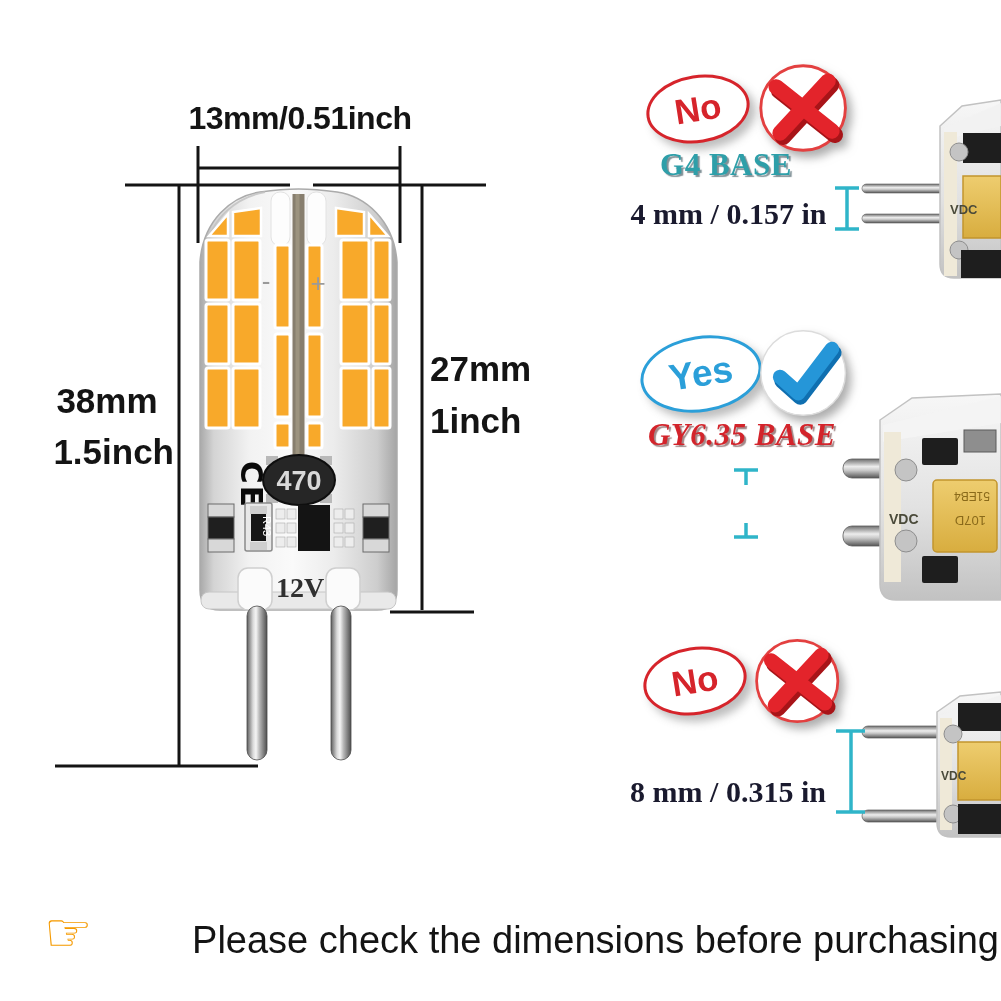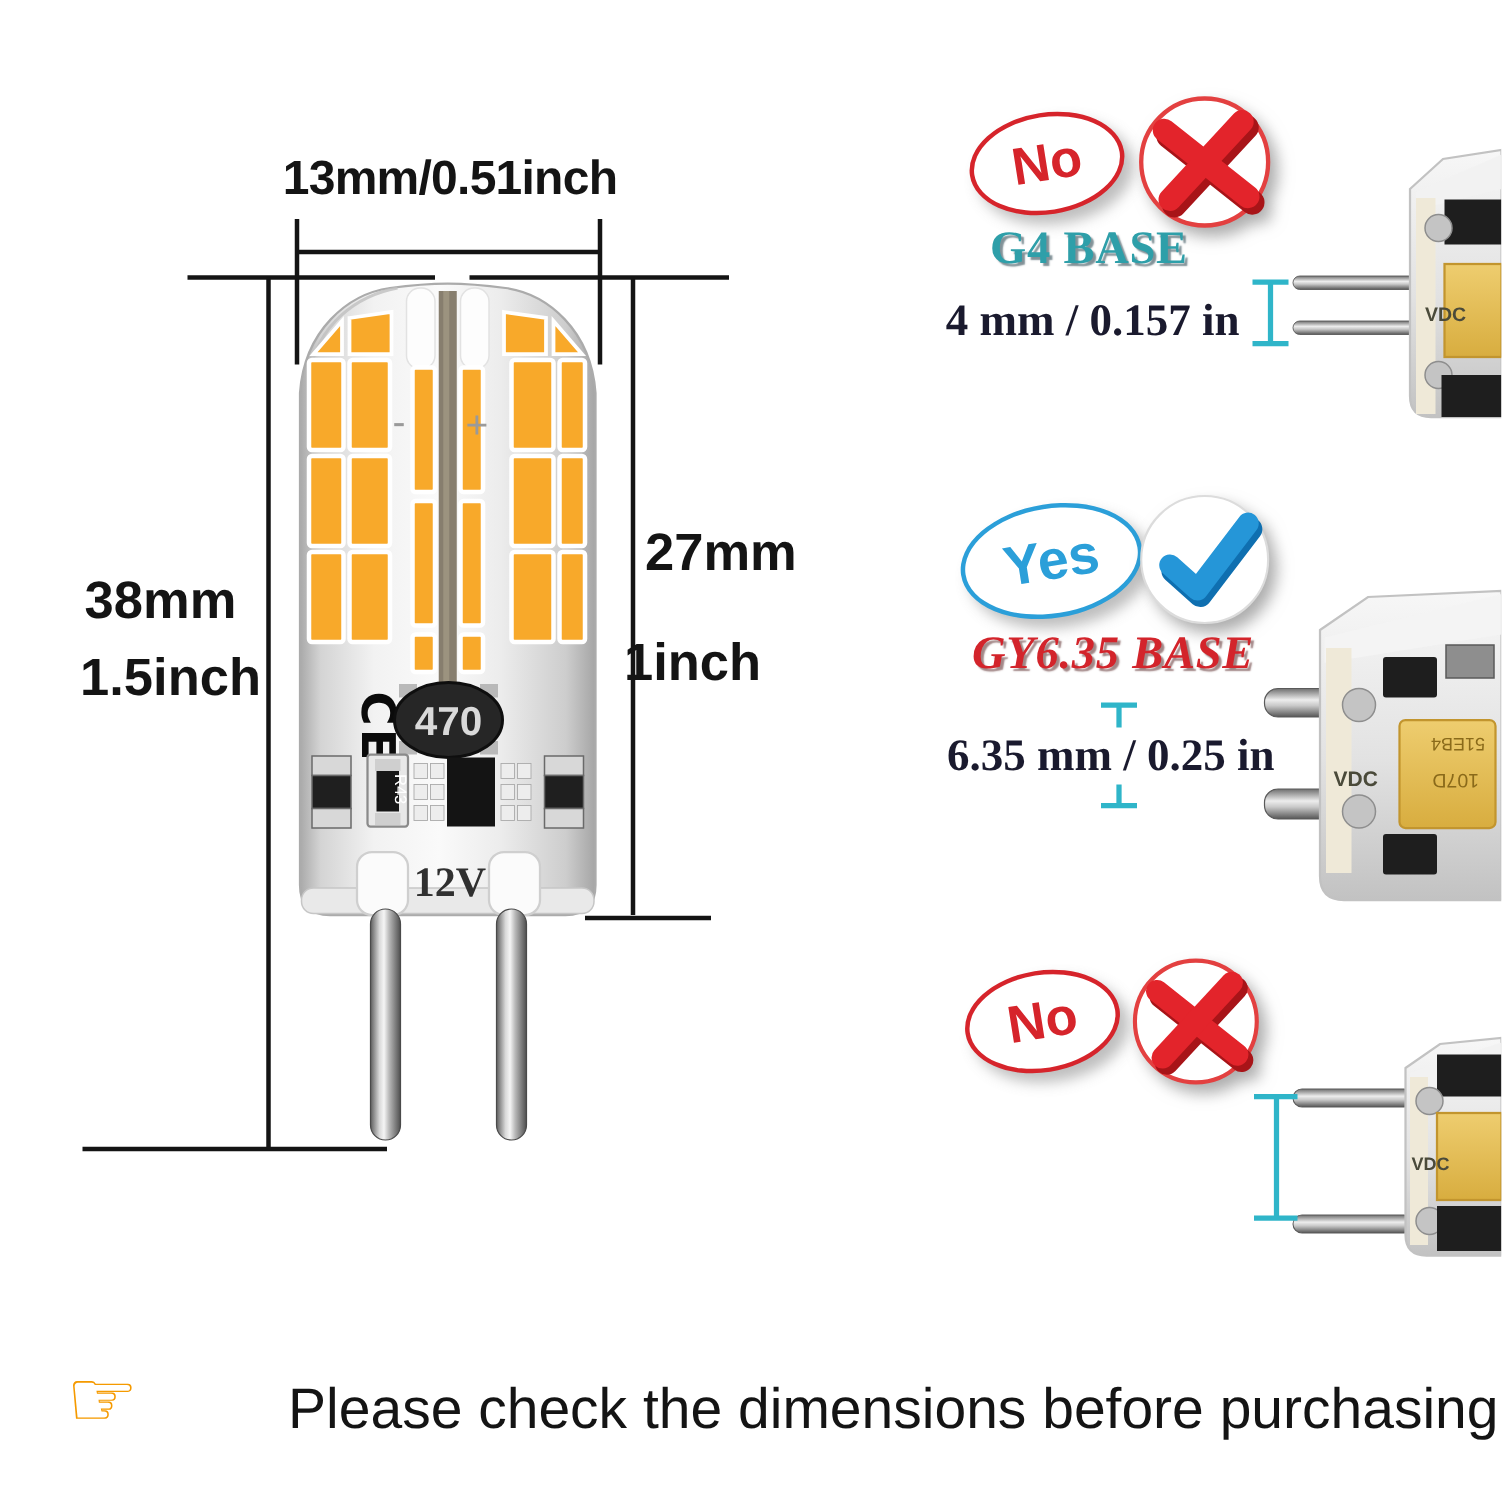--- a/index.html
+++ b/index.html
@@ -5,21 +5,21 @@
   html,body{margin:0;padding:0;background:#fff;}
   .canvas{position:relative;width:1001px;height:1001px;background:#fff;overflow:hidden;
           font-family:"Liberation Sans",sans-serif;}
   .abs{position:absolute;}
   svg{display:block;}
   .dim-label{font-weight:700;color:#141414;line-height:1;}
   .w-label{left:178px;top:102px;width:244px;font-size:32px;text-align:center;letter-spacing:-0.5px;}
   .h38{left:48px;top:383px;width:118px;font-size:35px;text-align:center;}
   .h15{left:42px;top:434px;width:132px;font-size:35px;text-align:right;}
   .h27{left:430px;top:351px;width:120px;font-size:35px;text-align:left;}
-  .h1in{left:416px;top:403px;width:120px;font-size:35px;text-align:left;margin-top:21px;}
+  .h1in{left:430px;top:403px;width:120px;font-size:35px;text-align:left;}
   .badge{display:flex;align-items:center;justify-content:center;background:#fff;
          border-radius:50%;box-shadow:5px 7px 9px rgba(110,110,110,.45), 0 0 0 5px #fff;
          transform:rotate(-9deg);}
   .badge-no{border:3px solid #D6242B;}
   .badge-no span{color:#D6242B;font-size:35px;font-weight:700;}
   .badge-yes{border:3px solid #2B9FD9;}
   .badge-yes span{color:#2B9FD9;font-size:37px;font-weight:700;}
   .result-icon{filter:drop-shadow(5px 6px 5px rgba(105,105,105,.55));}
   .base-label{font-family:"Liberation Serif",serif;font-weight:700;font-size:31px;
               text-align:center;line-height:1;letter-spacing:0.5px;}
@@ -267,33 +267,33 @@
 
   <div class="abs badge badge-yes" style="left:640px;top:336px;width:116px;height:70px;">
     <span>Yes</span>
   </div>
   <svg class="abs result-icon" style="left:752px;top:323px" width="108" height="100" viewBox="0 0 110 104">
     <circle cx="52" cy="52" r="44" fill="#FFFFFF" stroke="#DCDCDC" stroke-width="1.5"></circle>
     <path d="M28,56 L47,73 L82,27" fill="none" stroke="#0F6FB0" stroke-width="16" stroke-linecap="round" stroke-linejoin="round" transform="translate(2,4)"></path>
     <path d="M28,56 L47,73 L82,27" fill="none" stroke="#2596D8" stroke-width="15" stroke-linecap="round" stroke-linejoin="round"></path>
   </svg>
   <div class="abs base-label base-red" style="left:612px;top:419px;width:260px;font-style:italic;">GY6.35 BASE</div>
-  <div class="abs size-label" style="left:608px;top:489px;width:265px;">6.35 mm / 0.25 in</div>
 
   <div class="abs badge badge-no" style="left:643px;top:647px;width:98px;height:62px;">
     <span>No</span>
   </div>
   <svg class="abs result-icon" style="left:748px;top:633px" width="104" height="96" viewBox="0 0 110 104">
     <circle cx="52" cy="52" r="44" fill="#FFFFFF" stroke="#E34040" stroke-width="3"></circle>
     <g stroke="#A81418" stroke-width="17" stroke-linecap="round" transform="translate(3,4)">
       <path d="M24,30 L82,76"></path>
         <path d="M78,24 L28,78"></path>
     </g>
     <g stroke="#E3242B" stroke-width="16" stroke-linecap="round">
       <path d="M24,30 L82,76"></path>
         <path d="M78,24 L28,78"></path>
     </g>
   </svg>
+  <div class="abs size-label" style="left:608px;top:777px;width:240px;">8 mm / 0.315 in</div>
 
   <div class="abs finger" style="left:44px;top:906px;">☞</div>
   <div class="abs note" style="left:124px;top:920px;width:875px;text-align:right;">Please check the dimensions before purchasing</div>
 
 </div>
 
 </body></html>

